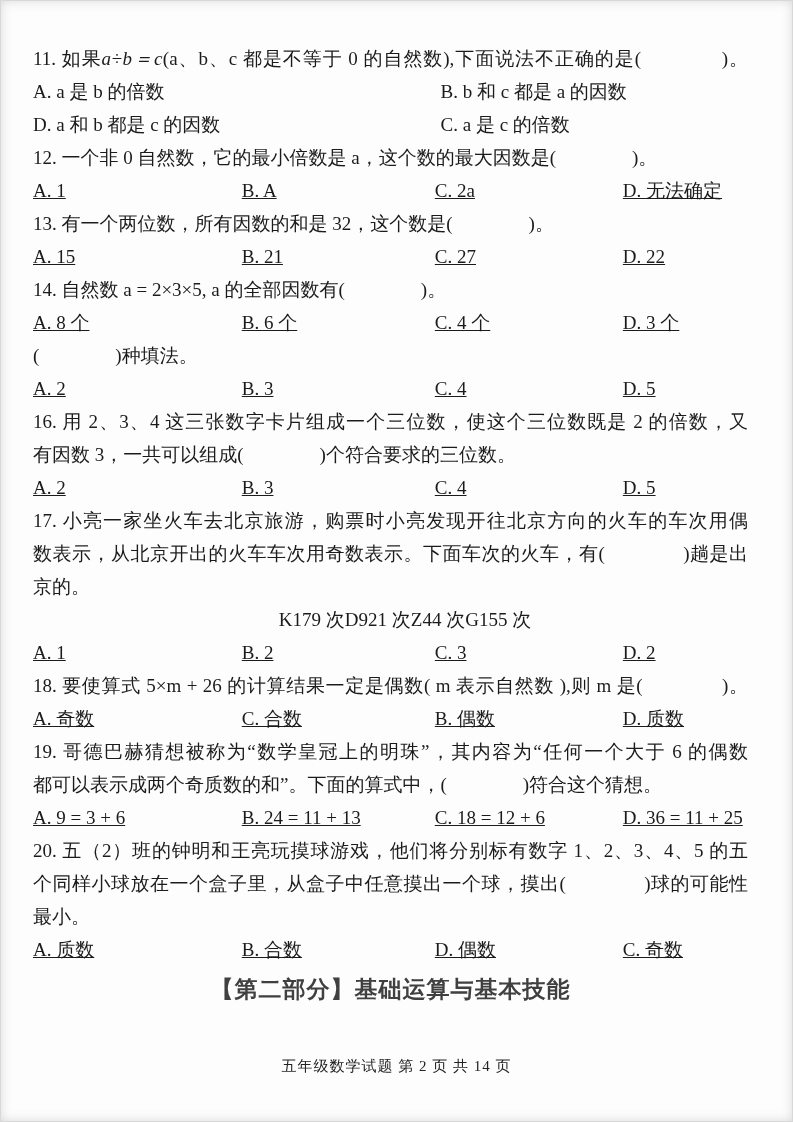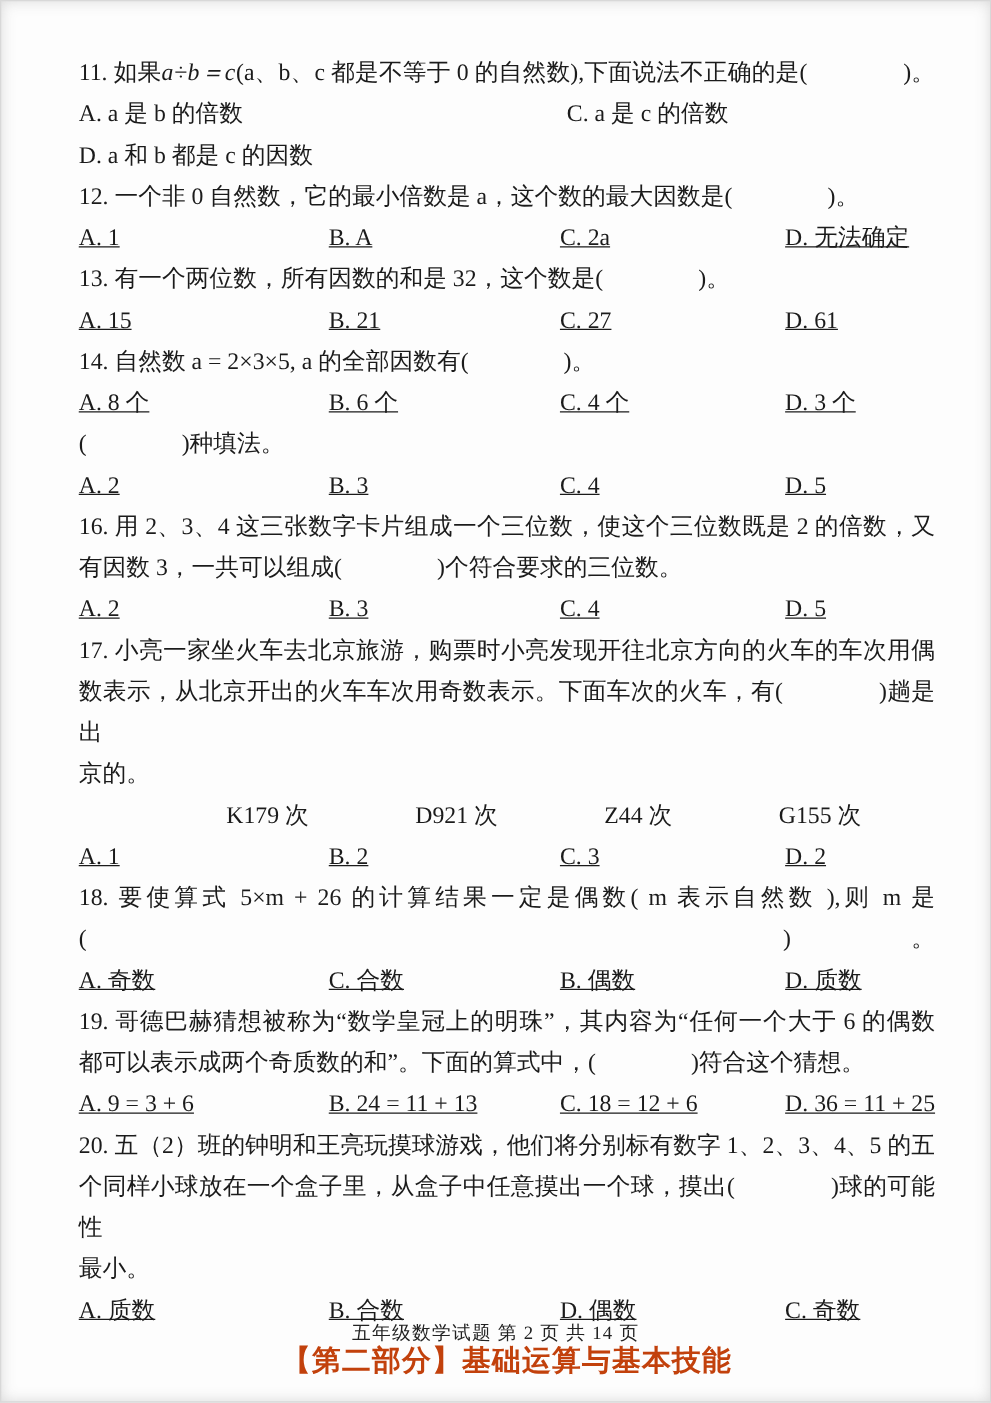--- a/index.html
+++ b/index.html
@@ -5,64 +5,65 @@
   html,body{margin:0;padding:0;}
   body{
     width:793px;height:1122px;
     background:#fdfdfd;
     position:relative;
     font-family:"Liberation Serif","DejaVu Serif",serif;
     font-size:19px;color:#1b1b1b;
     box-shadow:inset 0 0 0 1px #d8d8d8, inset 0 0 12px rgba(90,90,90,.25);
     overflow:hidden;
   }
-  .content{padding:42px 45px 0 63px;}
+  .content{padding:42px 45px 0 33px;}
   p.qline{margin:0;line-height:33px;white-space:nowrap;}
   p.fill{white-space:normal;text-align:justify;text-align-last:justify;}
   .opts{display:grid;grid-template-columns:29.2% 27% 26.3% 17.5%;line-height:33px;text-decoration:underline;}
   .opts2{display:grid;grid-template-columns:57% 43%;line-height:33px;}
   .opt{white-space:nowrap;}
-  .trains{display:flex;justify-content:space-between;width:508px;margin-left:118px;line-height:33px;}
+  .trains{display:flex;justify-content:center;width:508px;margin-left:118px;line-height:33px;}
   .math{font-style:italic;letter-spacing:.5px;}
   .section-header{
     font-family:"Liberation Sans","DejaVu Sans",sans-serif;
     font-weight:700;font-size:23px;text-align:center;
-    line-height:30px;margin:8px 0 0 0;color:#c2410c;letter-spacing:1px;
+    line-height:30px;margin:8px 0 0 0;color:#404040;letter-spacing:1px;
   }
   .footer{
     position:absolute;left:0;right:0;top:1057px;
     text-align:center;font-size:15px;color:#222;letter-spacing:1px;
   }
 </style>
 </head>
 <body>
 
 <div class="content">
 
   <p class="qline fill"><span>11.  如果</span><span class="math">a÷b＝c</span><span>(a、b、c 都是不等于 0 的自然数),下面说法不正确的是(　　　　)。</span></p>
   <div class="opts2">
     <span class="opt">A.  a 是 b 的倍数</span>
+    <span class="opt">B.  b 和 c 都是 a 的因数</span>
+    <span class="opt">D.  a 和 b 都是 c 的因数</span>
     <span class="opt">C.  a 是 c 的倍数</span>
-    <span class="opt">D.  a 和 b 都是 c 的因数</span>
   </div>
 
   <p class="qline">12.  一个非 0 自然数，它的最小倍数是 a，这个数的最大因数是(　　　　)。</p>
   <div class="opts">
     <span class="opt">A.  1</span>
     <span class="opt">B.  A</span>
     <span class="opt">C.  2a</span>
     <span class="opt">D.  无法确定</span>
   </div>
 
   <p class="qline">13.  有一个两位数，所有因数的和是 32，这个数是(　　　　)。</p>
   <div class="opts">
     <span class="opt">A.  15</span>
     <span class="opt">B.  21</span>
     <span class="opt">C.  27</span>
-    <span class="opt">D.  61</span>
+    <span class="opt">D.  22</span>
   </div>
 
   <p class="qline">14.  自然数 a = 2×3×5, a 的全部因数有(　　　　)。</p>
   <div class="opts">
     <span class="opt">A.  8 个</span>
     <span class="opt">B.  6 个</span>
     <span class="opt">C.  4 个</span>
     <span class="opt">D.  3 个</span>
   </div>
 

